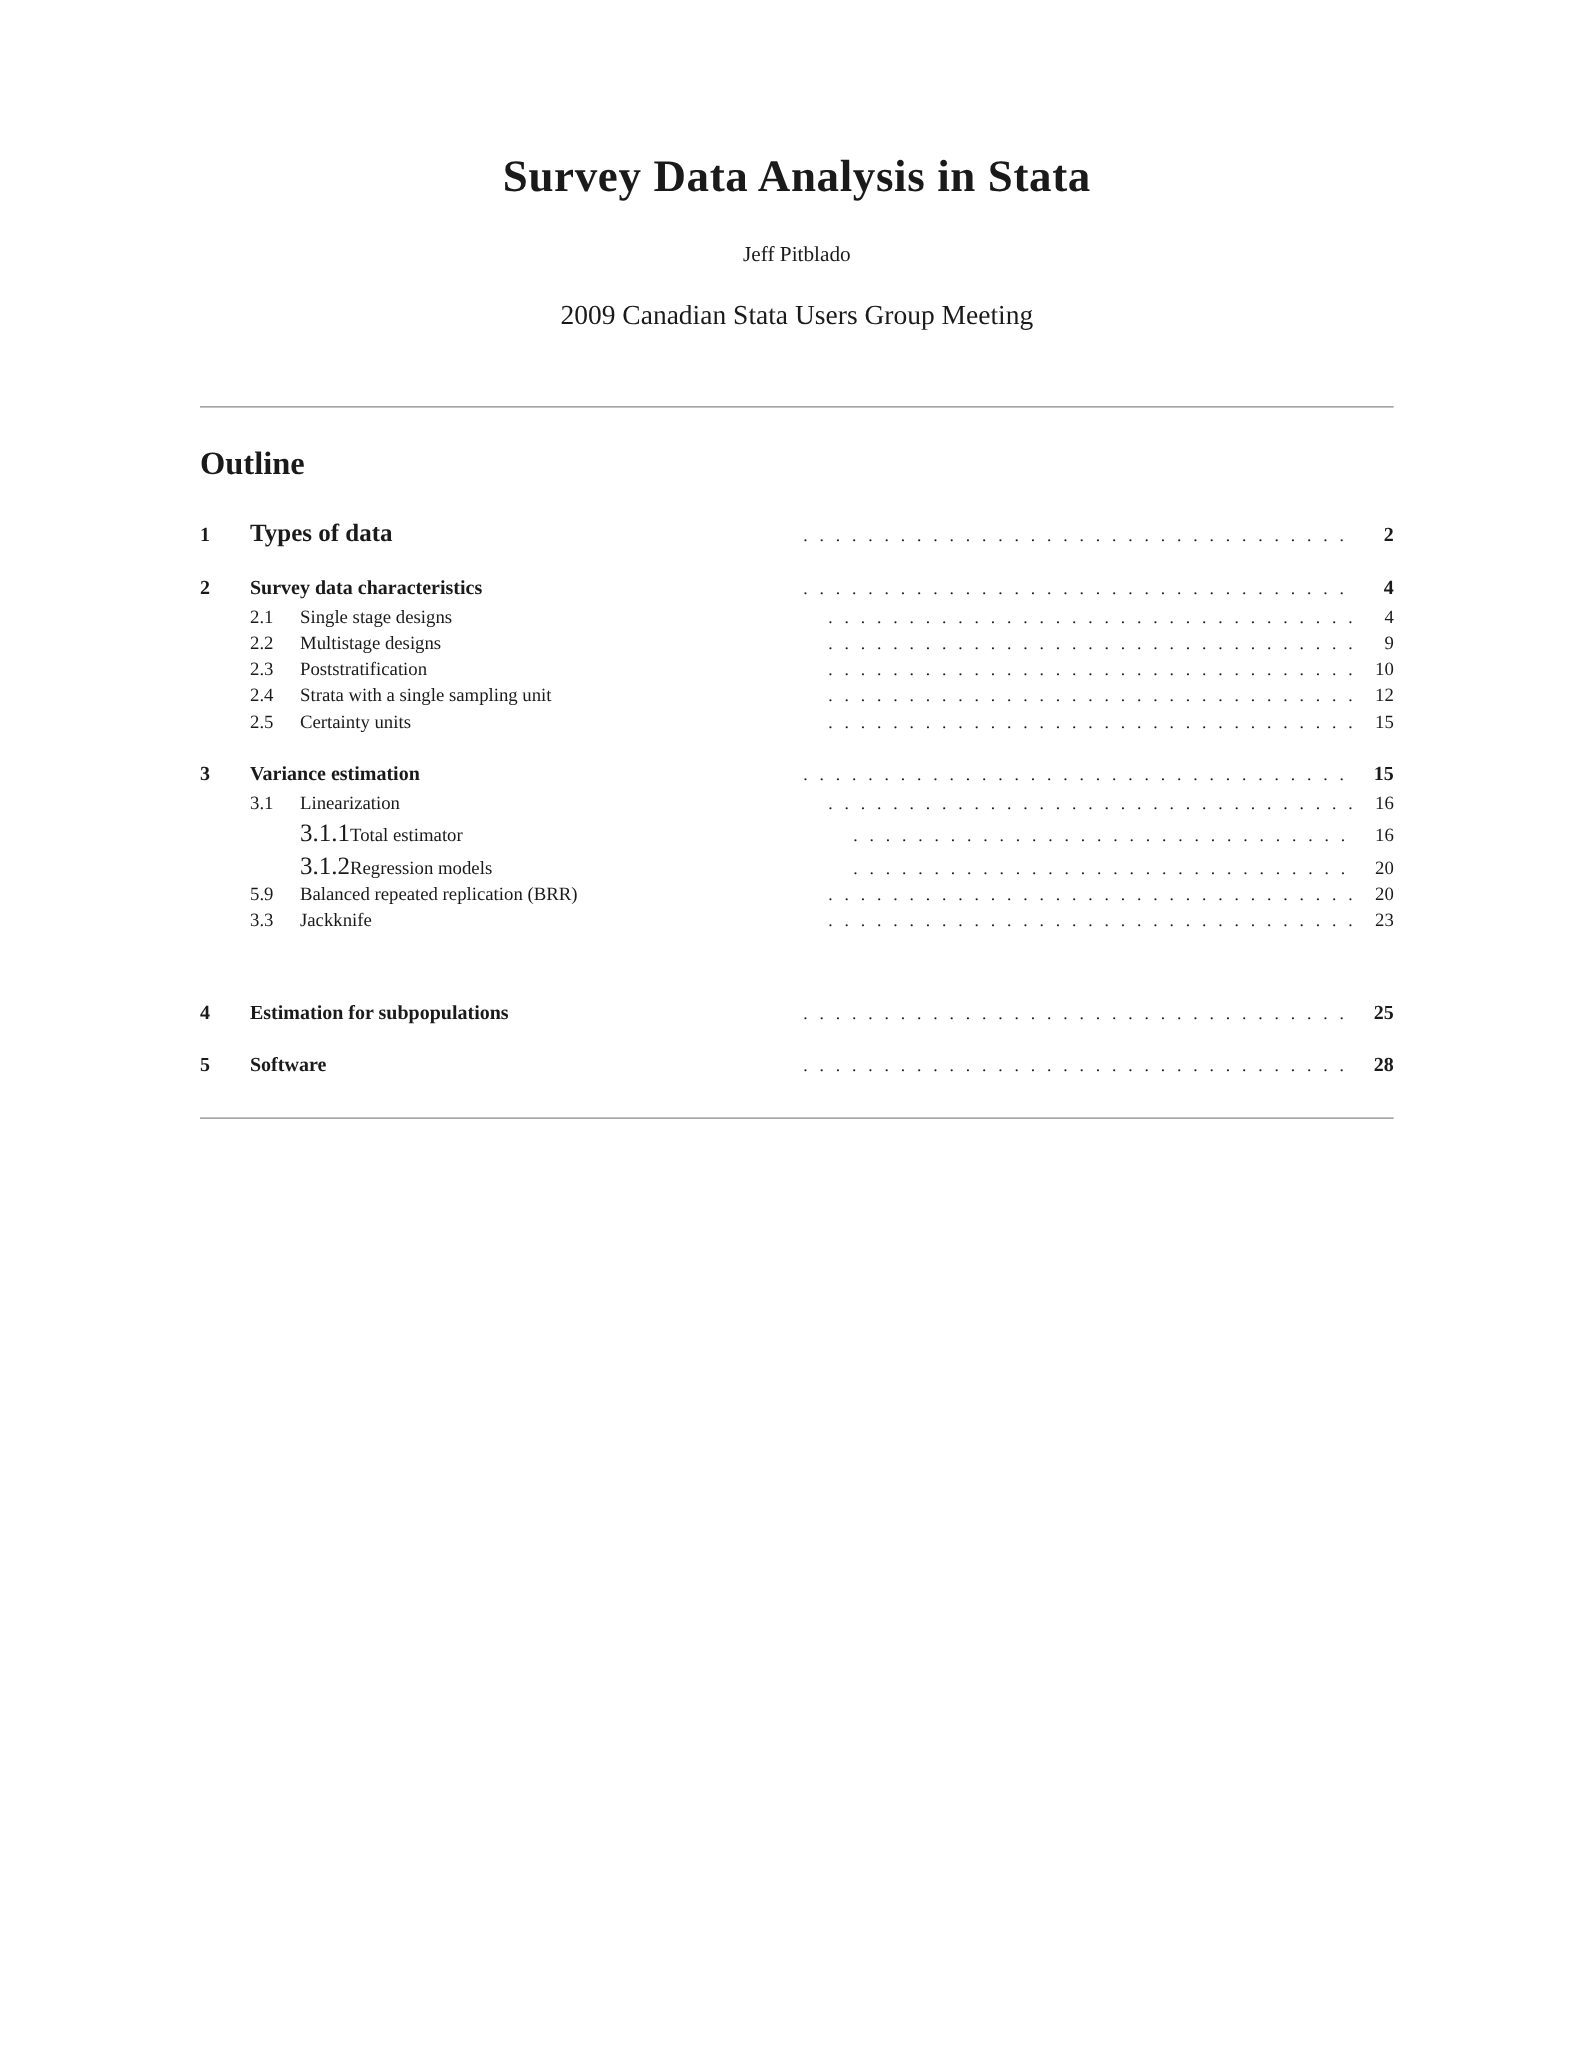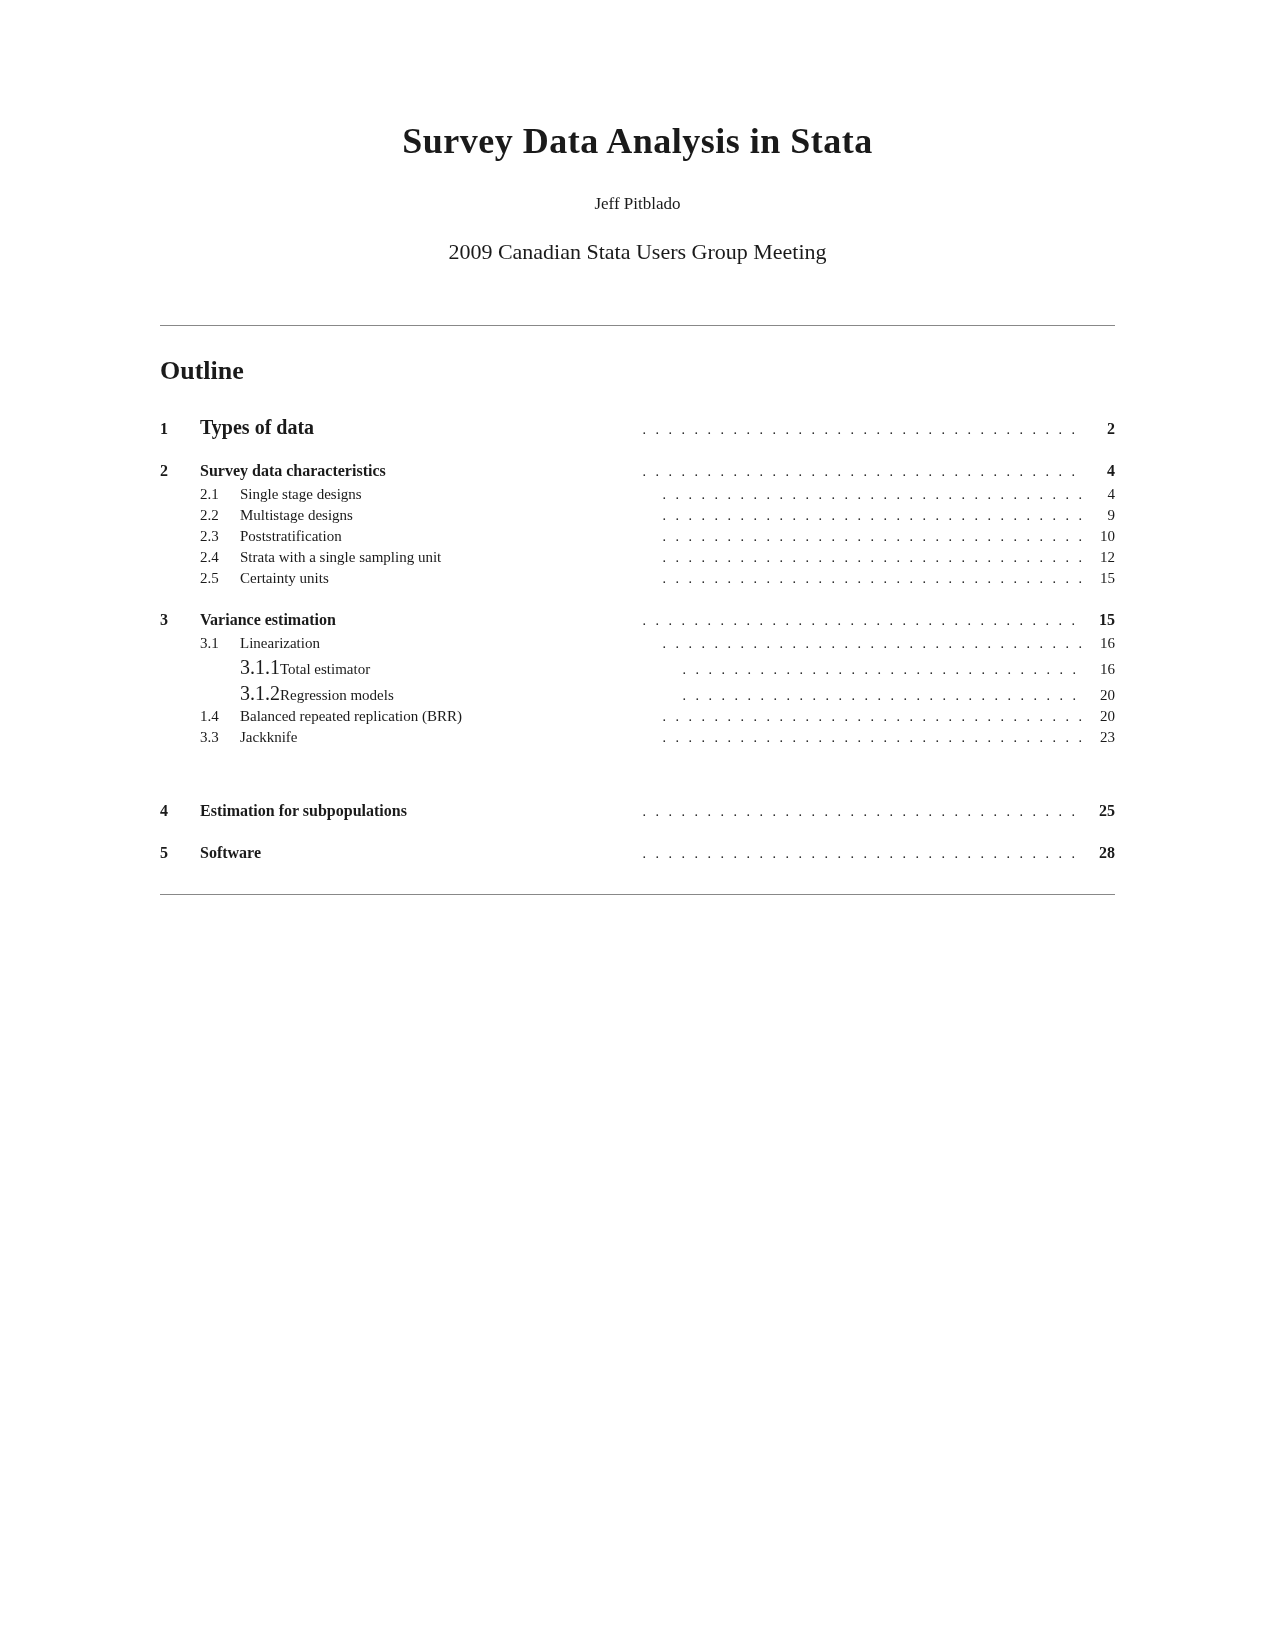--- a/index.html
+++ b/index.html
@@ -299,21 +299,21 @@
         <div class="toc-sub-row dot-row">
           <span class="toc-subsub-num">3.1.2</span>
           <span class="toc-sub-title">Regression models</span>
           <span class="dots-fill">
               <span class="dots-text">. . . . . . . . . . . . . . . . . . . . . . . . . . . . . . . . . . . . . . . . . . . . . . . . . . . . .</span>
             </span>
           <span class="toc-sub-page">20</span>
         </div>
 
         <div class="toc-sub-row dot-row">
-          <span class="toc-sub-num">1.4</span>
+          <span class="toc-sub-num">5.9</span>
           <span class="toc-sub-title">Balanced repeated replication (BRR)</span>
           <span class="dots-fill">
               <span class="dots-text">. . . . . . . . . . . . . . . . . . . . . . . . . . . . . . . . . . . . . . . .</span>
             </span>
           <span class="toc-sub-page">20</span>
         </div>
 
         <div class="toc-sub-row dot-row">
           <span class="toc-sub-num">3.3</span>
           <span class="toc-sub-title">Jackknife</span>

